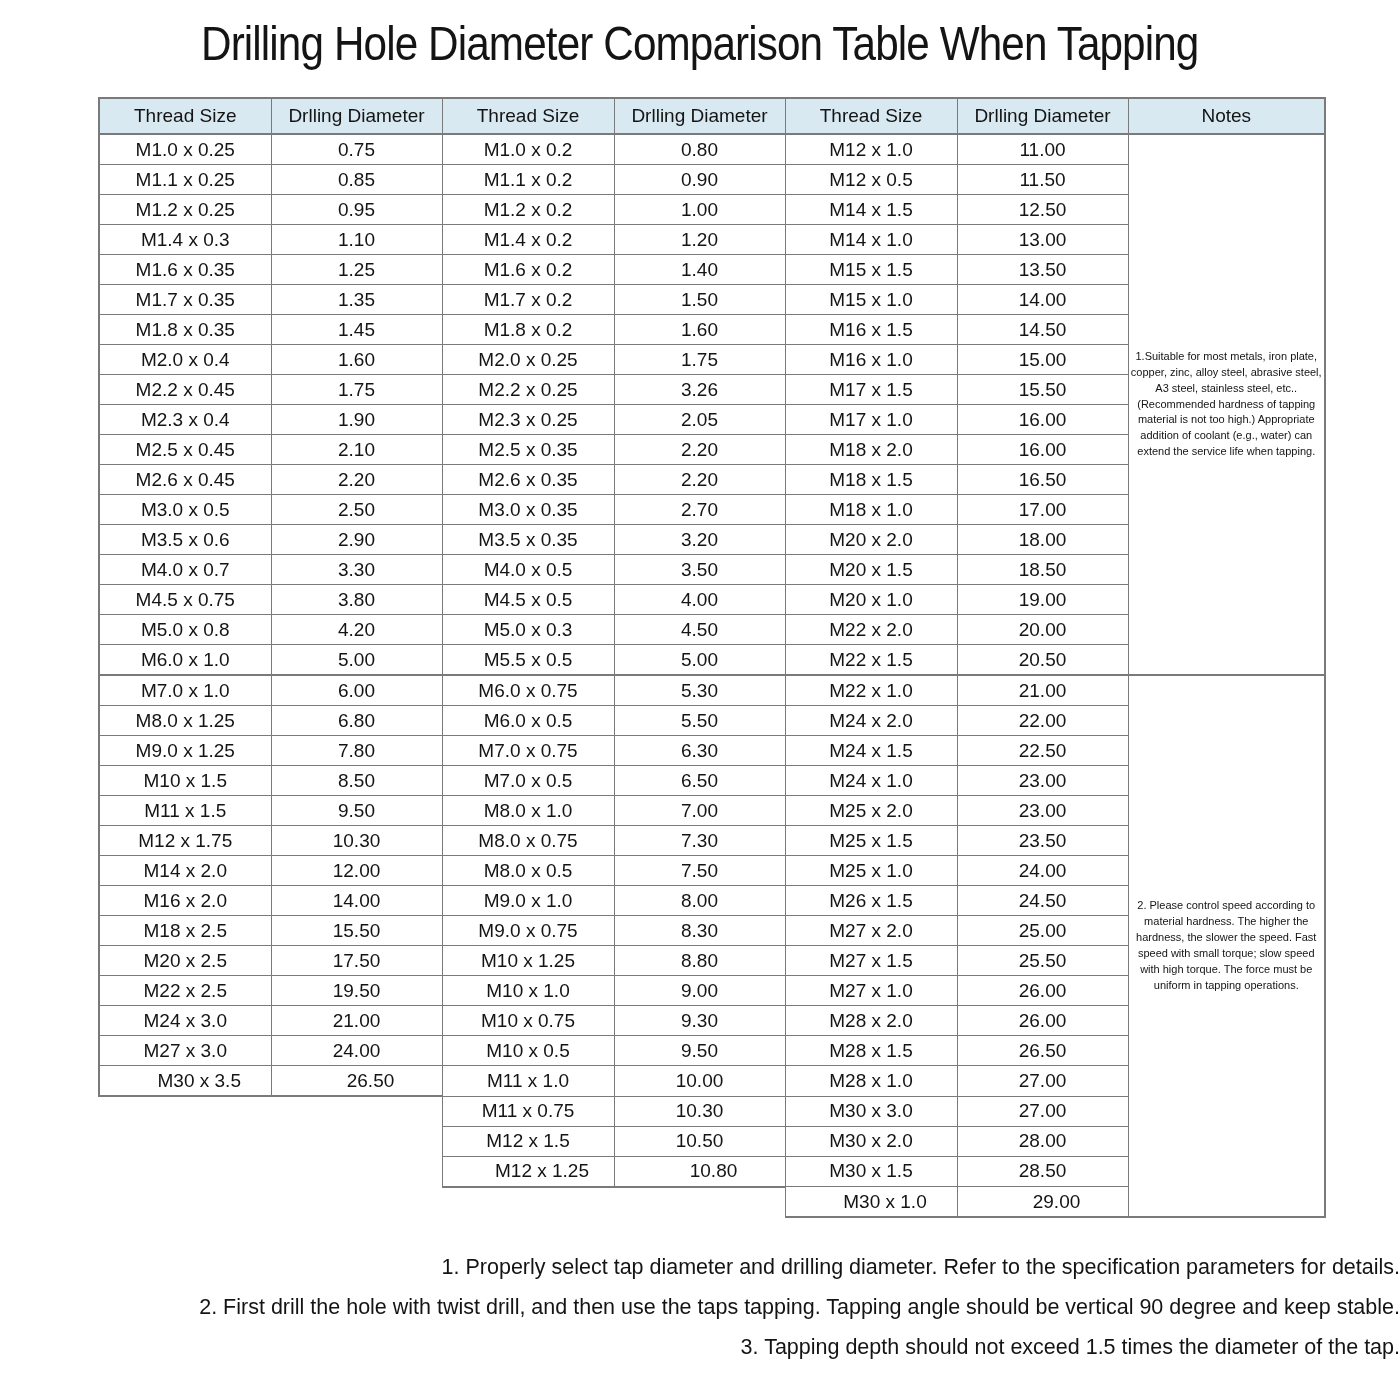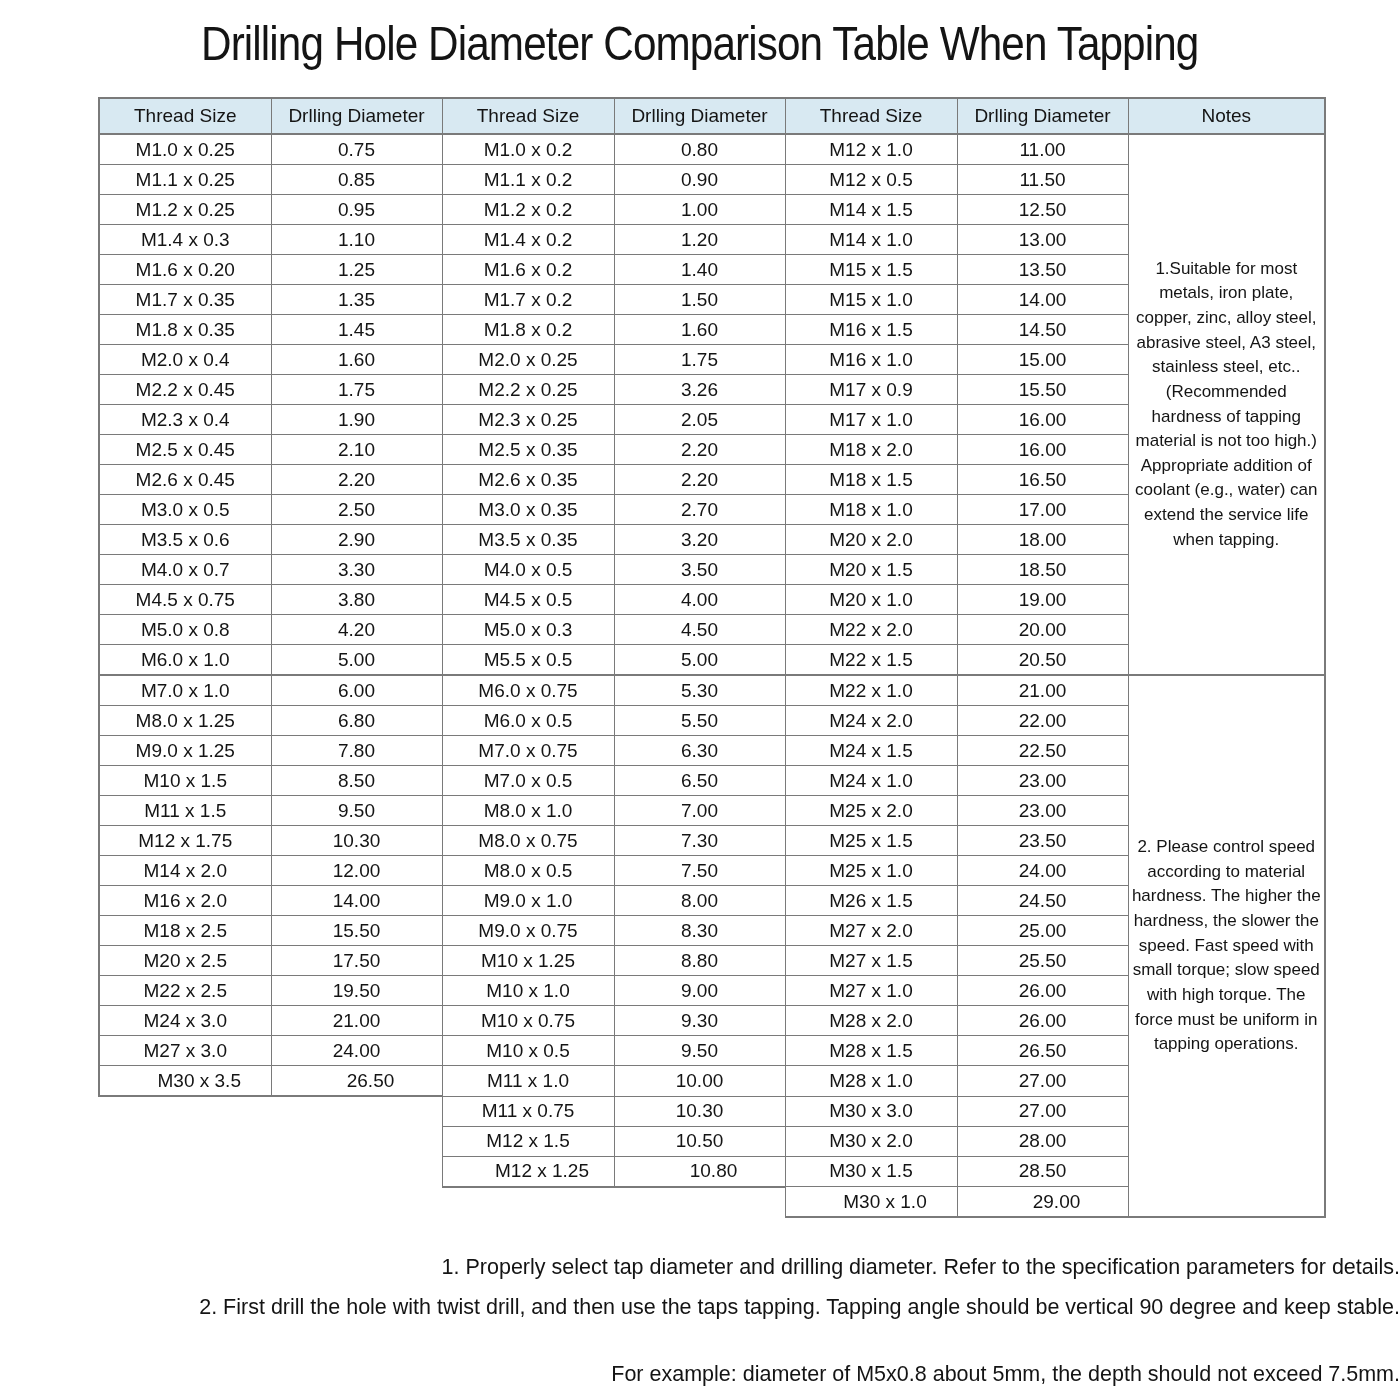--- a/index.html
+++ b/index.html
@@ -48,21 +48,21 @@
     border-bottom-width:2px;
   }
   .tap-table thead th:first-child{border-left-width:2px;}
   .tap-table thead th:last-child{border-right-width:2px;}
   .tap-table td{height:29px;}
   .tap-table td.edge-l{border-left-width:2px;}
   .tap-table td.edge-b{border-bottom-width:2px;padding-left:28px;}
   .tap-table tr.section-end td{border-bottom-width:2px;}
   .tap-table td.blank{border:none;background:var(--page-bg);}
   .tap-table td.notes-cell{
-    font-size:17px;
+    font-size:11px;
     line-height:1.45;
     padding:0 2px;
     border-right-width:2px;
     border-bottom-width:2px;
     vertical-align:middle;
   }
   .footnotes{
     margin:36px 0 0 34px;
     font-size:21.5px;
     line-height:1.25;
@@ -127,21 +127,21 @@
         </tr>
         <tr>
           <td class="edge-l">M1.4 x 0.3</td>
           <td>1.10</td>
           <td>M1.4 x 0.2</td>
           <td>1.20</td>
           <td>M14 x 1.0</td>
           <td>13.00</td>
         </tr>
         <tr>
-          <td class="edge-l">M1.6 x 0.20</td>
+          <td class="edge-l">M1.6 x 0.35</td>
           <td>1.25</td>
           <td>M1.6 x 0.2</td>
           <td>1.40</td>
           <td>M15 x 1.5</td>
           <td>13.50</td>
         </tr>
         <tr>
           <td class="edge-l">M1.7 x 0.35</td>
           <td>1.35</td>
           <td>M1.7 x 0.2</td>
@@ -163,21 +163,21 @@
           <td>M2.0 x 0.25</td>
           <td>1.75</td>
           <td>M16 x 1.0</td>
           <td>15.00</td>
         </tr>
         <tr>
           <td class="edge-l">M2.2 x 0.45</td>
           <td>1.75</td>
           <td>M2.2 x 0.25</td>
           <td>3.26</td>
-          <td>M17 x 0.9</td>
+          <td>M17 x 1.5</td>
           <td>15.50</td>
         </tr>
         <tr>
           <td class="edge-l">M2.3 x 0.4</td>
           <td>1.90</td>
           <td>M2.3 x 0.25</td>
           <td>2.05</td>
           <td>M17 x 1.0</td>
           <td>16.00</td>
         </tr>
@@ -383,16 +383,17 @@
           <td class="blank" colspan="4"></td>
           <td class="edge-b">M30 x 1.0</td>
           <td class="edge-b">29.00</td>
         </tr>
       </tbody>
   </table>
 
   <div class="footnotes">
     <p>1. Properly select tap diameter and drilling diameter. Refer to the specification parameters for details.</p>
     <p>2. First drill the hole with twist drill, and then use the taps tapping. Tapping angle should be vertical 90 degree and keep stable.</p>
+    <p>3. Tapping depth should not exceed 1.5 times the diameter of the tap.</p>
     <p class="indent">For example: diameter of M5x0.8 about 5mm, the depth should not exceed 7.5mm.</p>
   </div>
 
 </div>
 
 </body></html>

